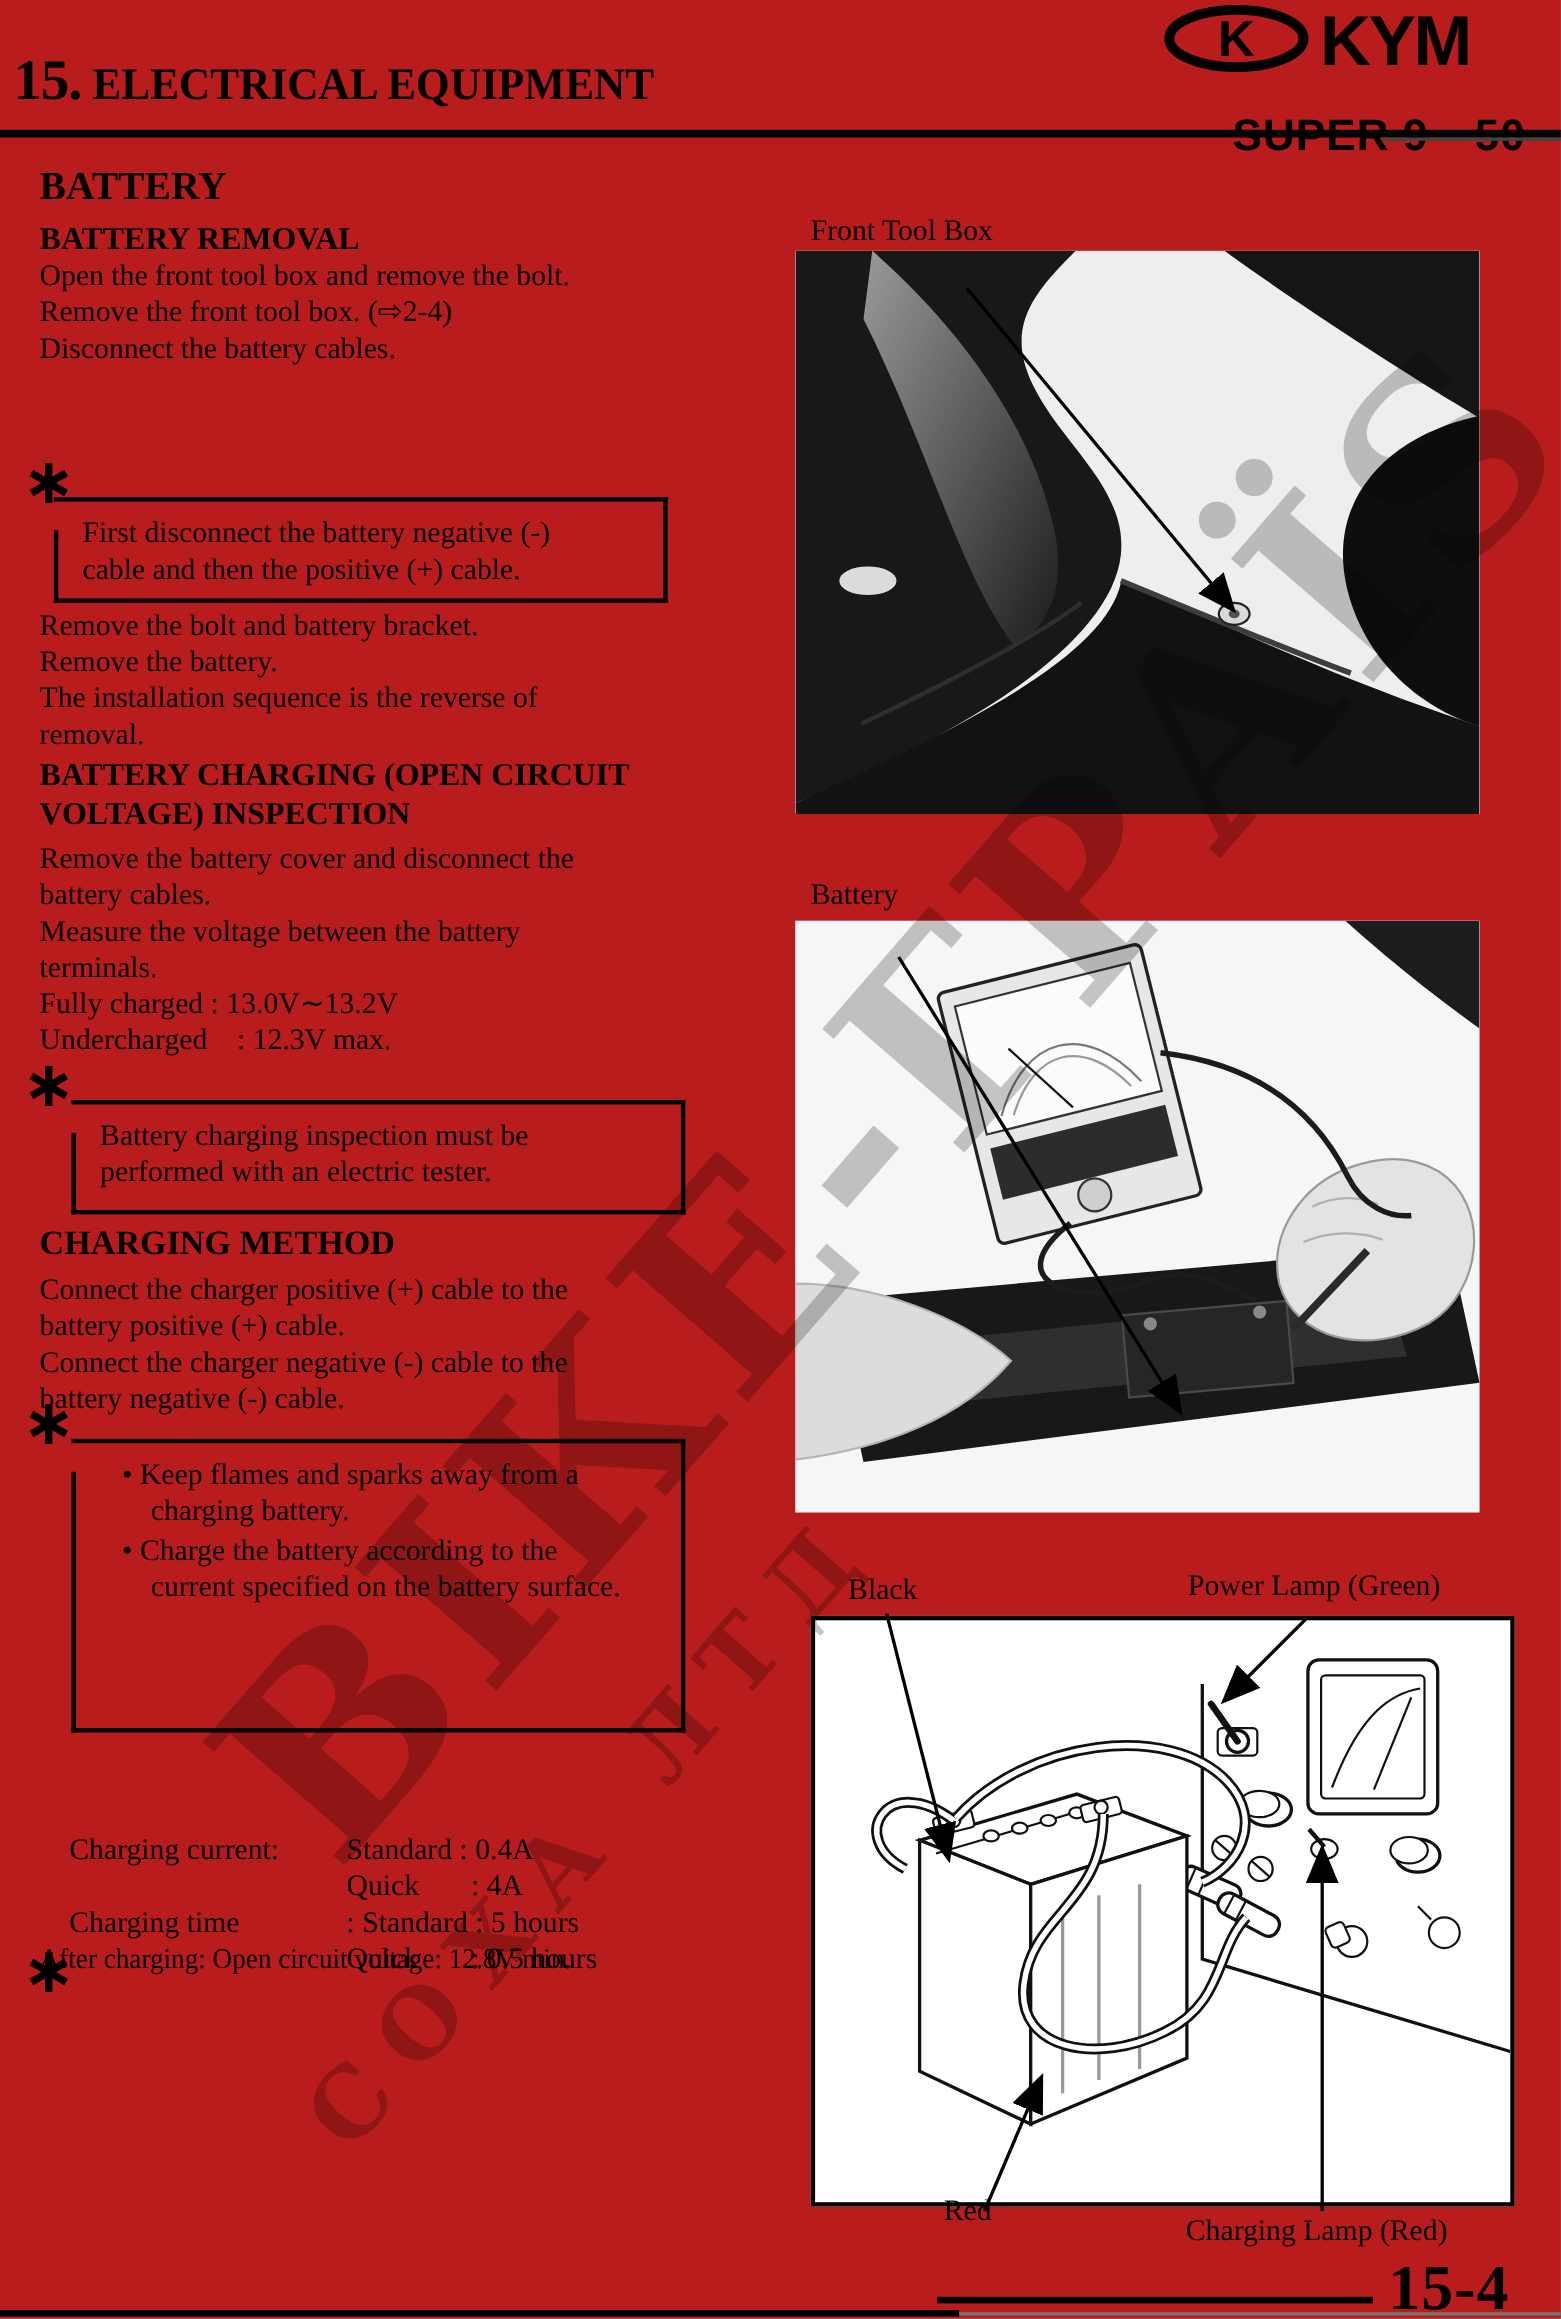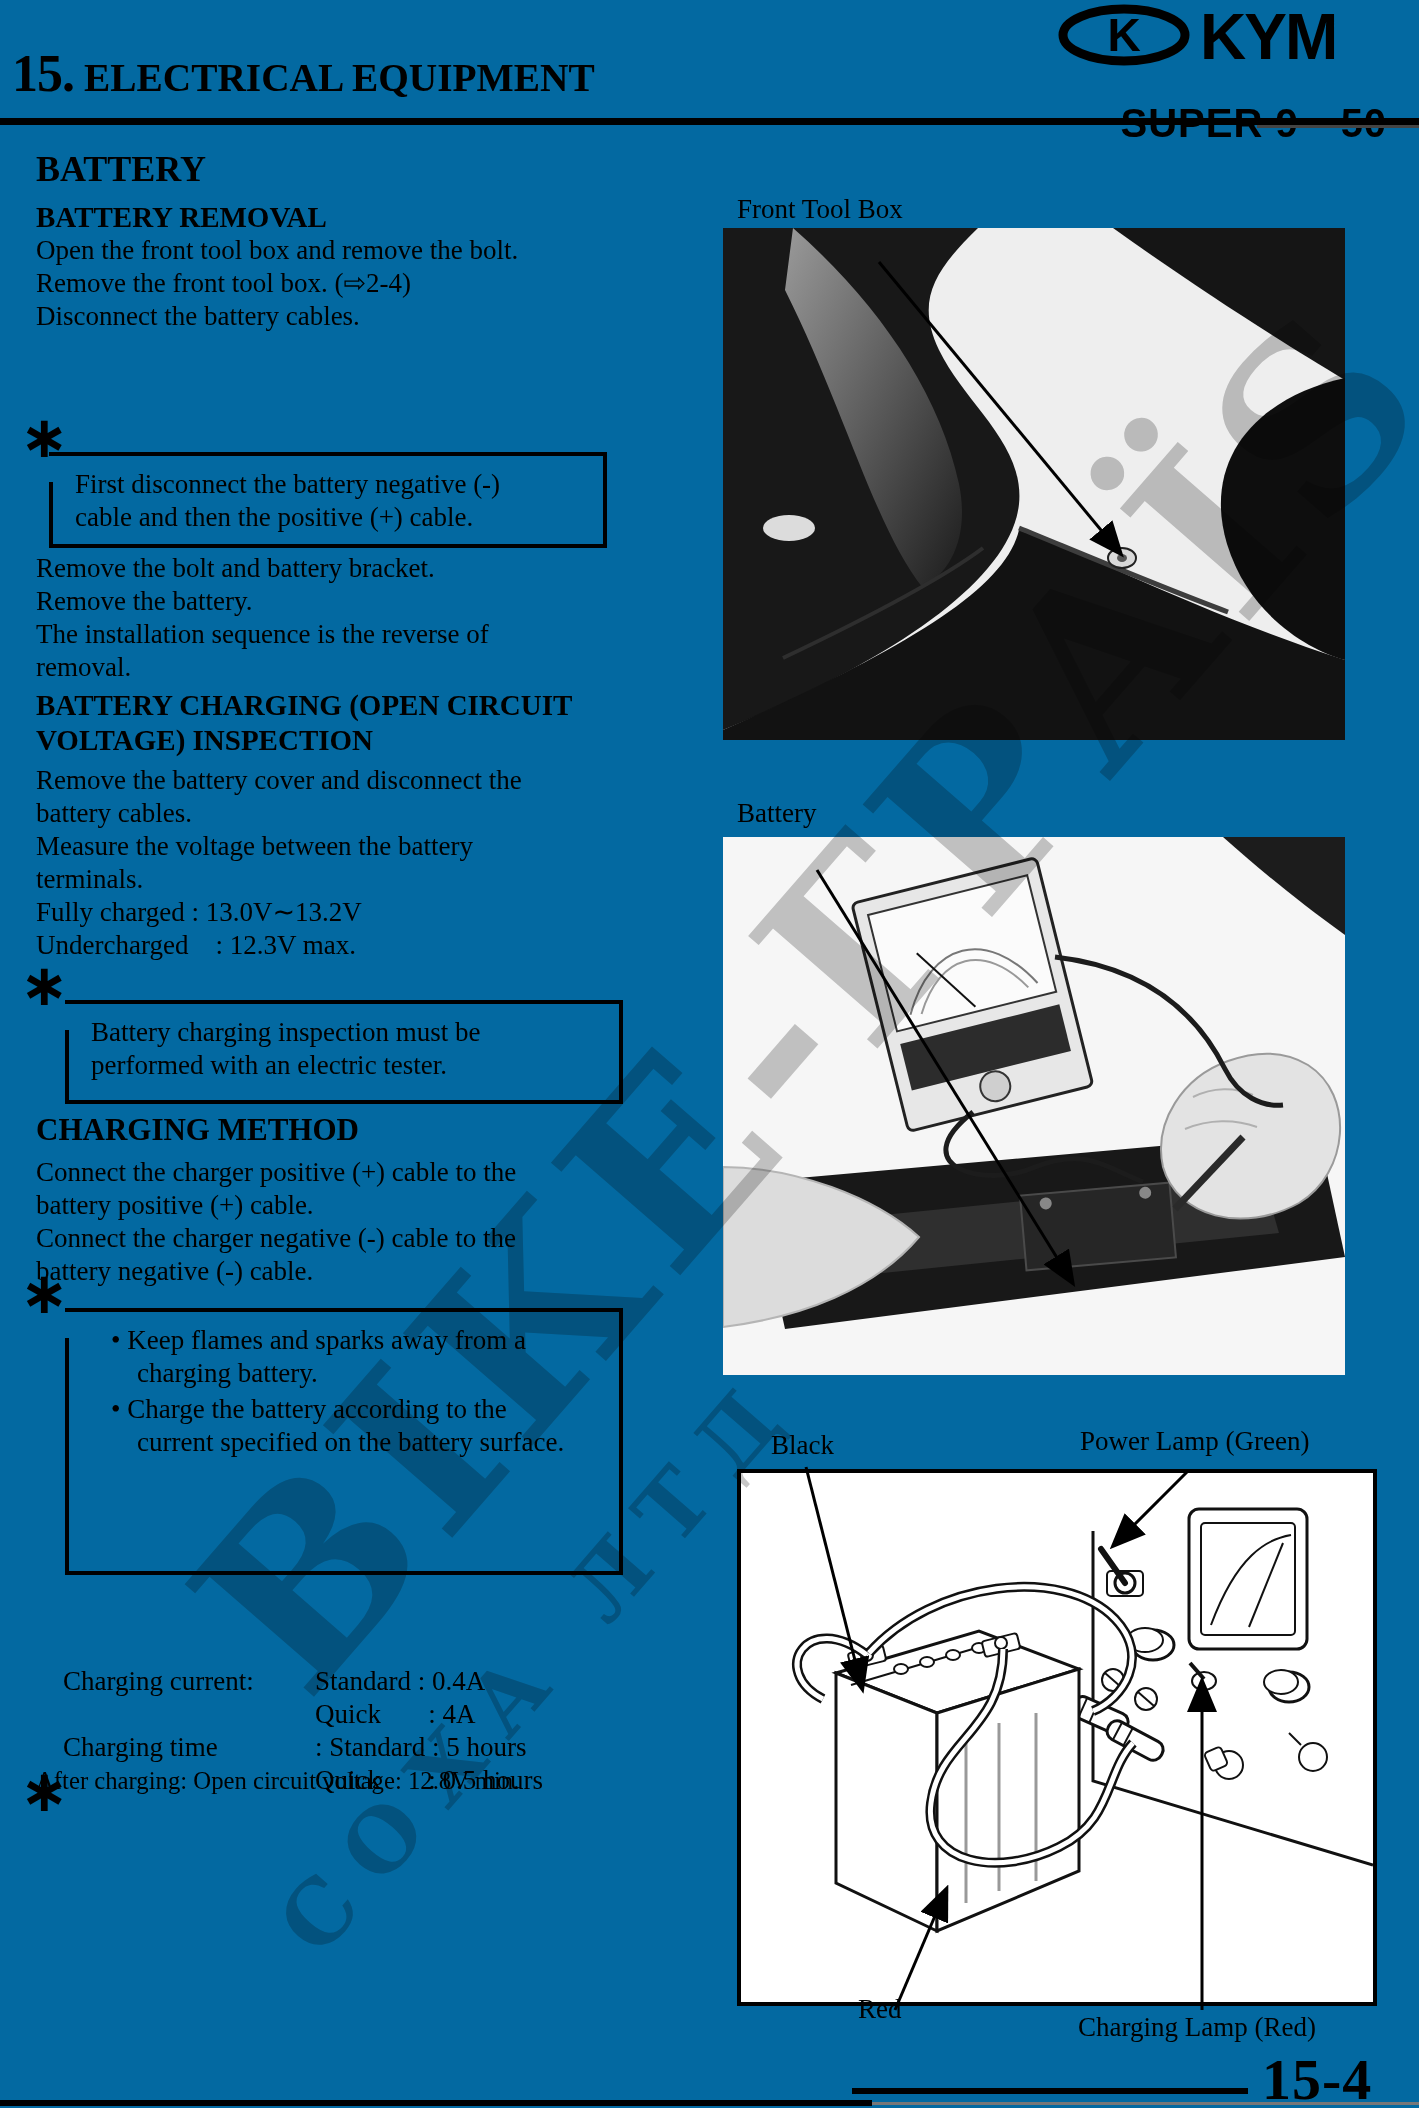--- a/index.html
+++ b/index.html
@@ -1,16 +1,16 @@
 <!DOCTYPE html>
 <html><head>
 <meta charset="utf-8">
 <style>
   html,body{margin:0;padding:0;background:#888;}
-  .page{position:relative;width:1419px;height:2108px;background:#0369a1;overflow:hidden;
+  .page{position:relative;width:1419px;height:2108px;background:#b91c1c;overflow:hidden;
         font-family:"Liberation Serif",serif;color:#000;}
   .abs{position:absolute;}
   
   .chapter{display:flex;align-items:baseline;gap:10px;white-space:pre;}
   .chapter .num{font-size:52px;font-weight:bold;letter-spacing:-1px;}
   .chapter .ttl{font-size:41px;font-weight:bold;letter-spacing:0px;transform:scaleX(.96);transform-origin:0 100%;}
   .brand{font-family:Liberation Sans, sans-serif;font-weight:bold;font-size:64px;letter-spacing:-2px;white-space:pre;}
   .model{font-family:"Liberation Sans",sans-serif;font-weight:bold;font-size:40px;white-space:pre;letter-spacing:1px;}
   .rule{background:#000;}
   

